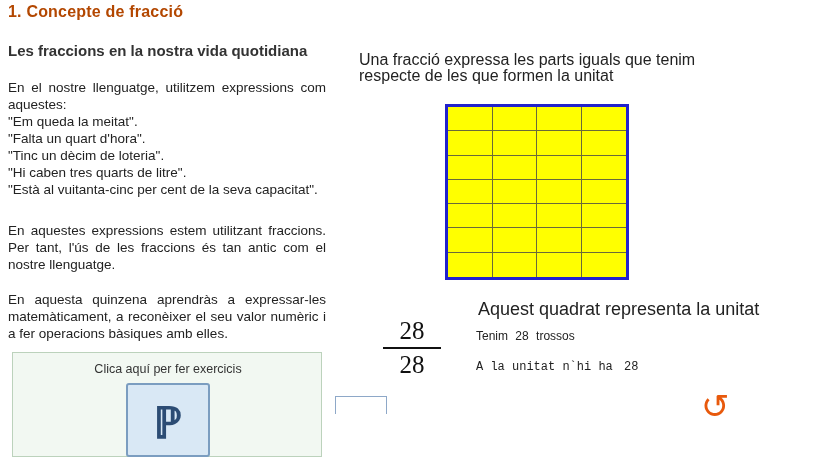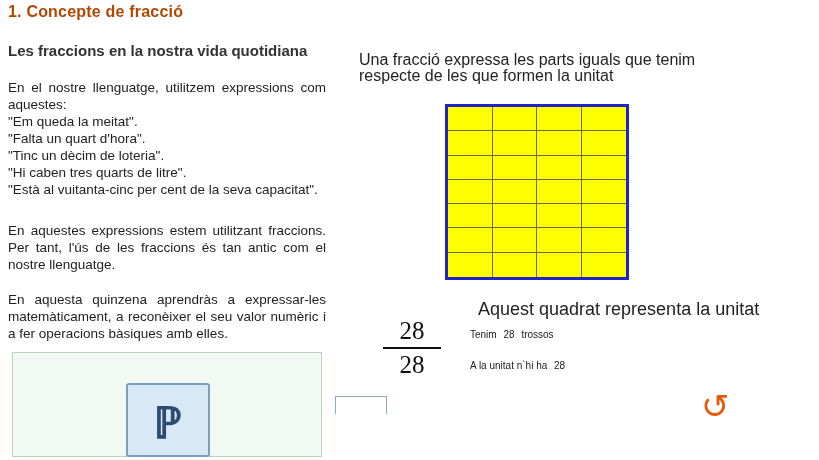--- a/index.html
+++ b/index.html
@@ -156,26 +156,26 @@
   #square-caption {
     position: absolute;
     left: 133px;
     top: 299px;
     font-size: 18px;
     color: #222222;
   }
 
   .info-line {
     position: absolute;
-    left: 125px;
-    font-size: 10px;
+    left: 131px;
+    font-size: 12px;
     color: #222222;
   }
   #info-line-1 { top: 329px; }
-  #info-line-2 { top: 360px; }
+  #info-line-2 { top: 360px; font-family: Liberation Mono, monospace; }
   .info-val { display: inline-block; padding: 0 4px; }
 
   
   #fraction {
     position: absolute;
     left: 24px;
     top: 318px;
     width: 86px;
     text-align: center;
     font-family: "Liberation Serif", serif;
@@ -236,20 +236,21 @@
     <div>"Tinc un dècim de loteria".</div>
     <div>"Hi caben tres quarts de litre".</div>
     <div>"Està al vuitanta-cinc per cent de la seva capacitat".</div>
   </div>
 
   <div class="body-par" id="par-2">En aquestes expressions estem utilitzant fraccions. Per tant, l'ús de les fraccions és tan antic com el nostre llenguatge.</div>
 
   <div class="body-par" id="par-3">En aquesta quinzena aprendràs a expressar-les matemàticament, a reconèixer el seu valor numèric i a fer operacions bàsiques amb elles.</div>
 
   <div id="exercise-box">
+    <div id="exercise-label">Clica aquí per fer exercicis</div>
     <div id="exercise-button">
       <div id="exercise-button-glyph">ℙ</div>
     </div>
   </div>
 
 </div>
 
 <div id="right-column">
 
   <div id="intro-text">Una fracció expressa les parts iguals que tenim respecte de les que formen la unitat</div>

